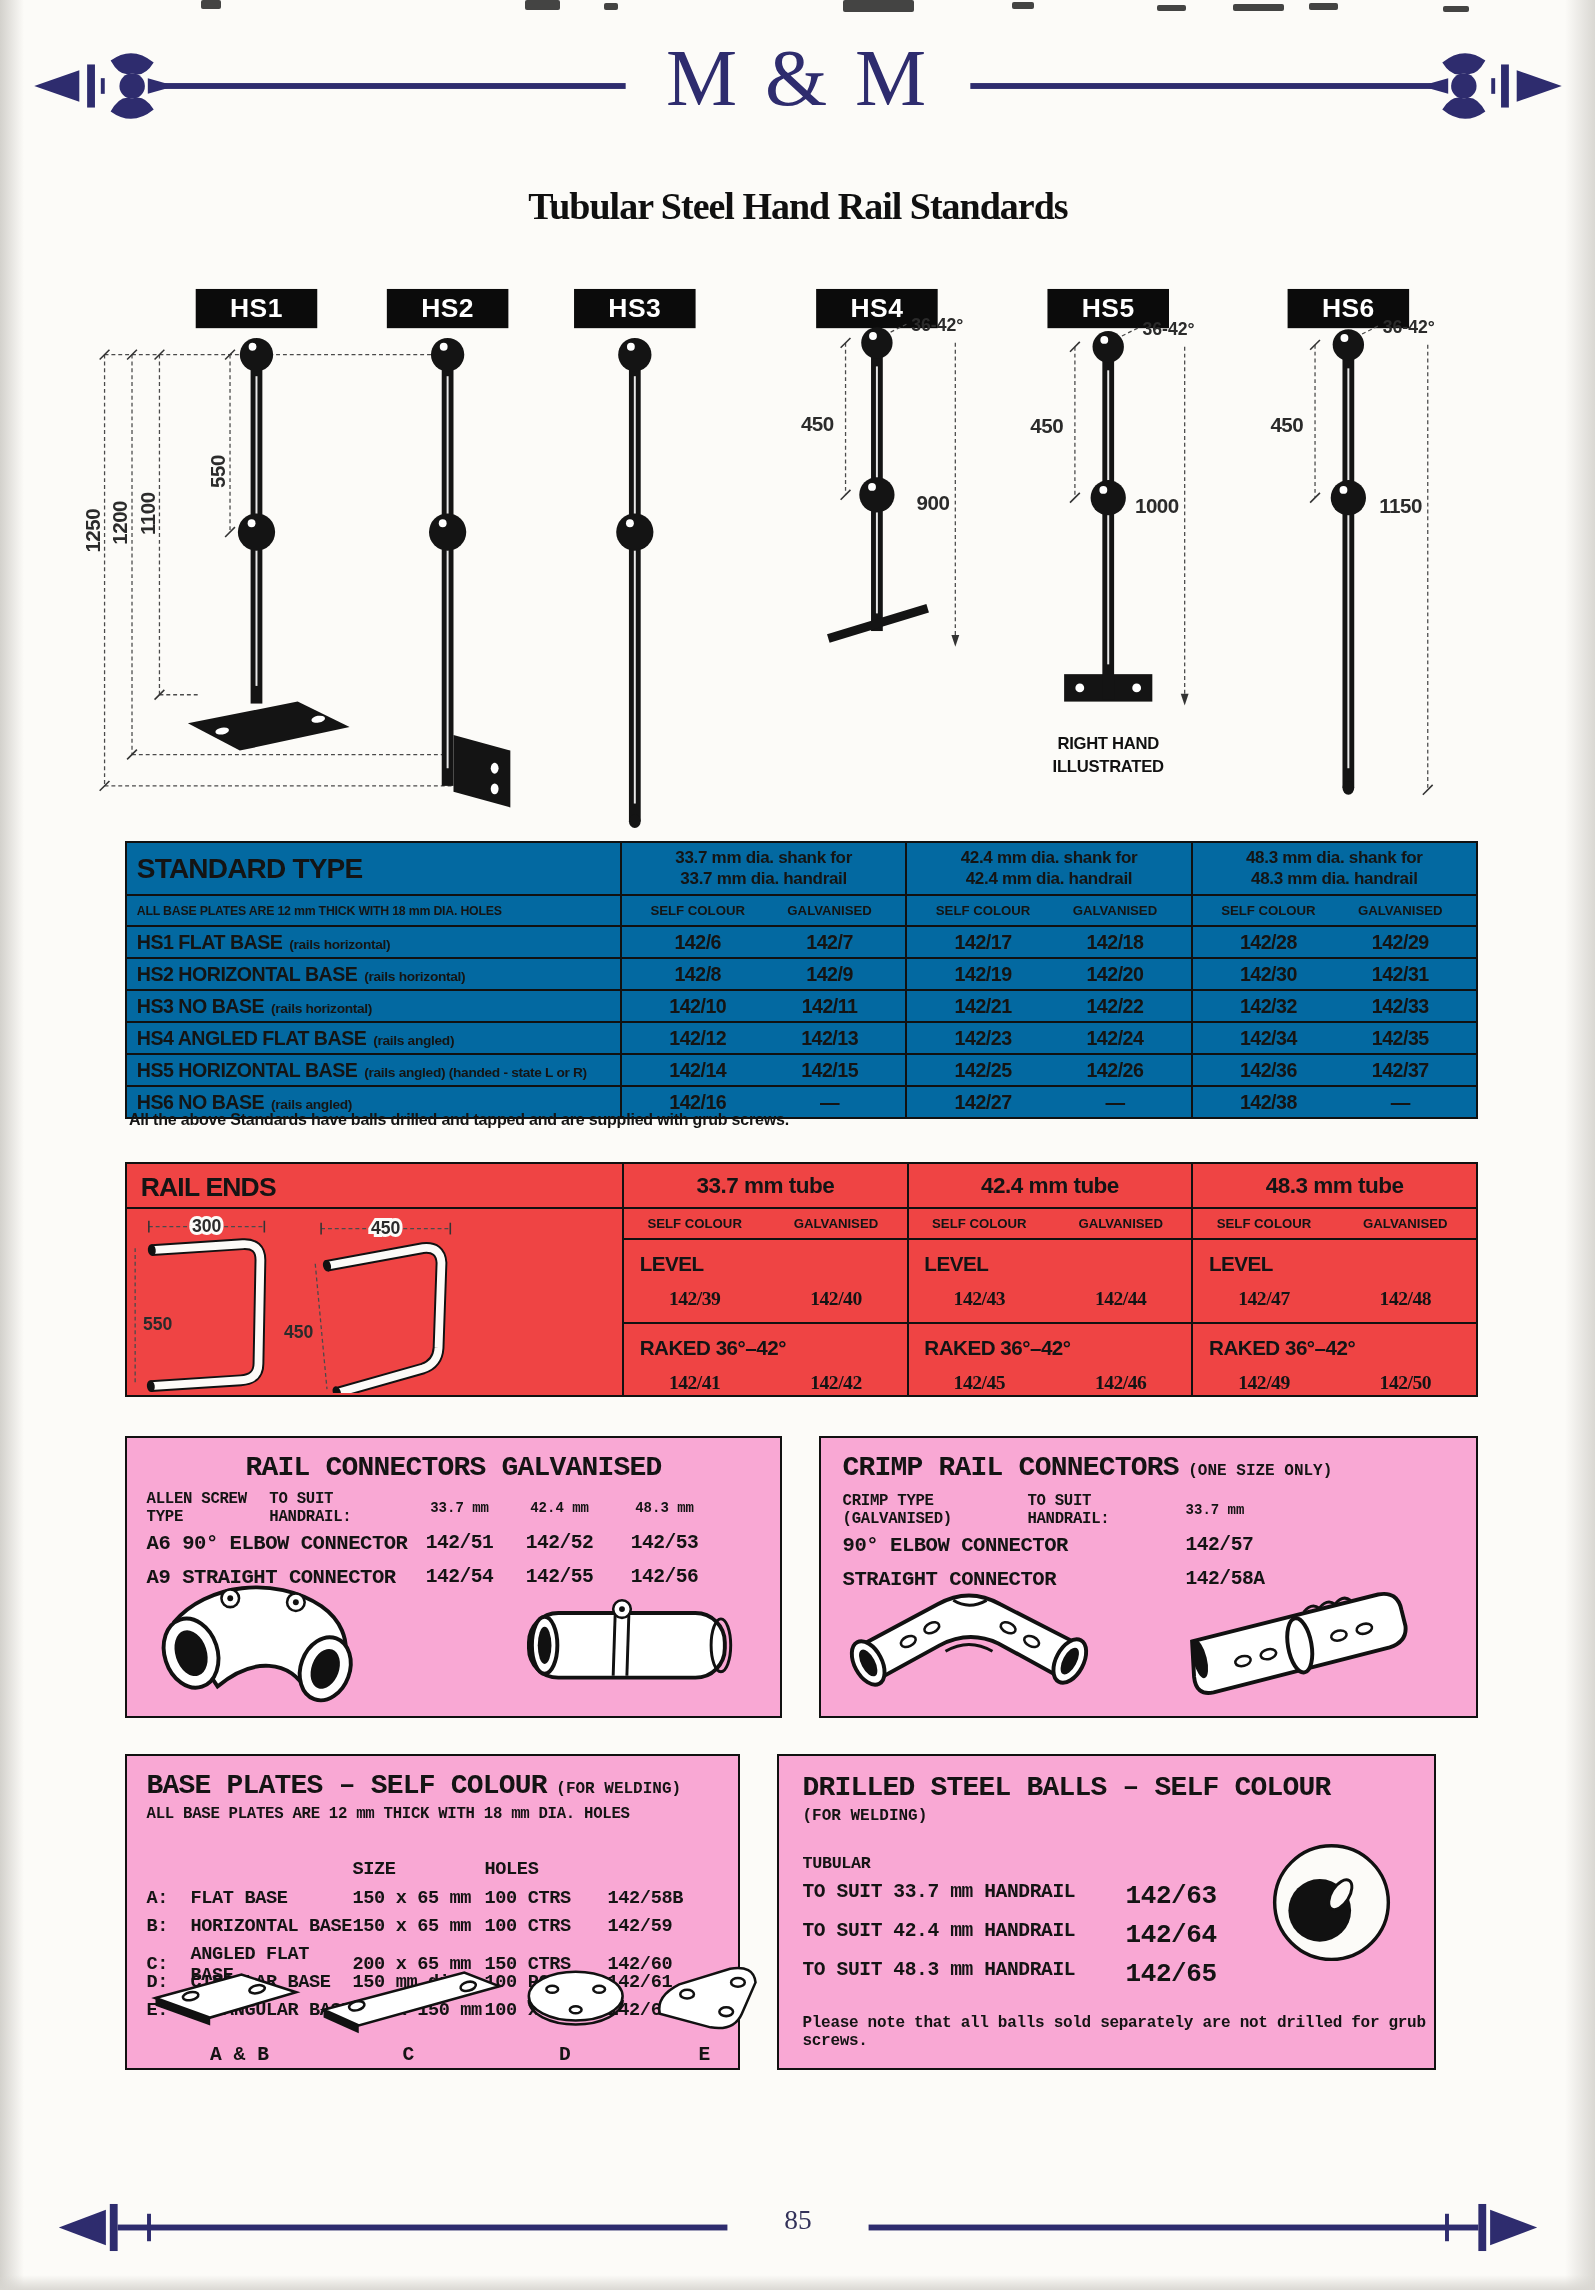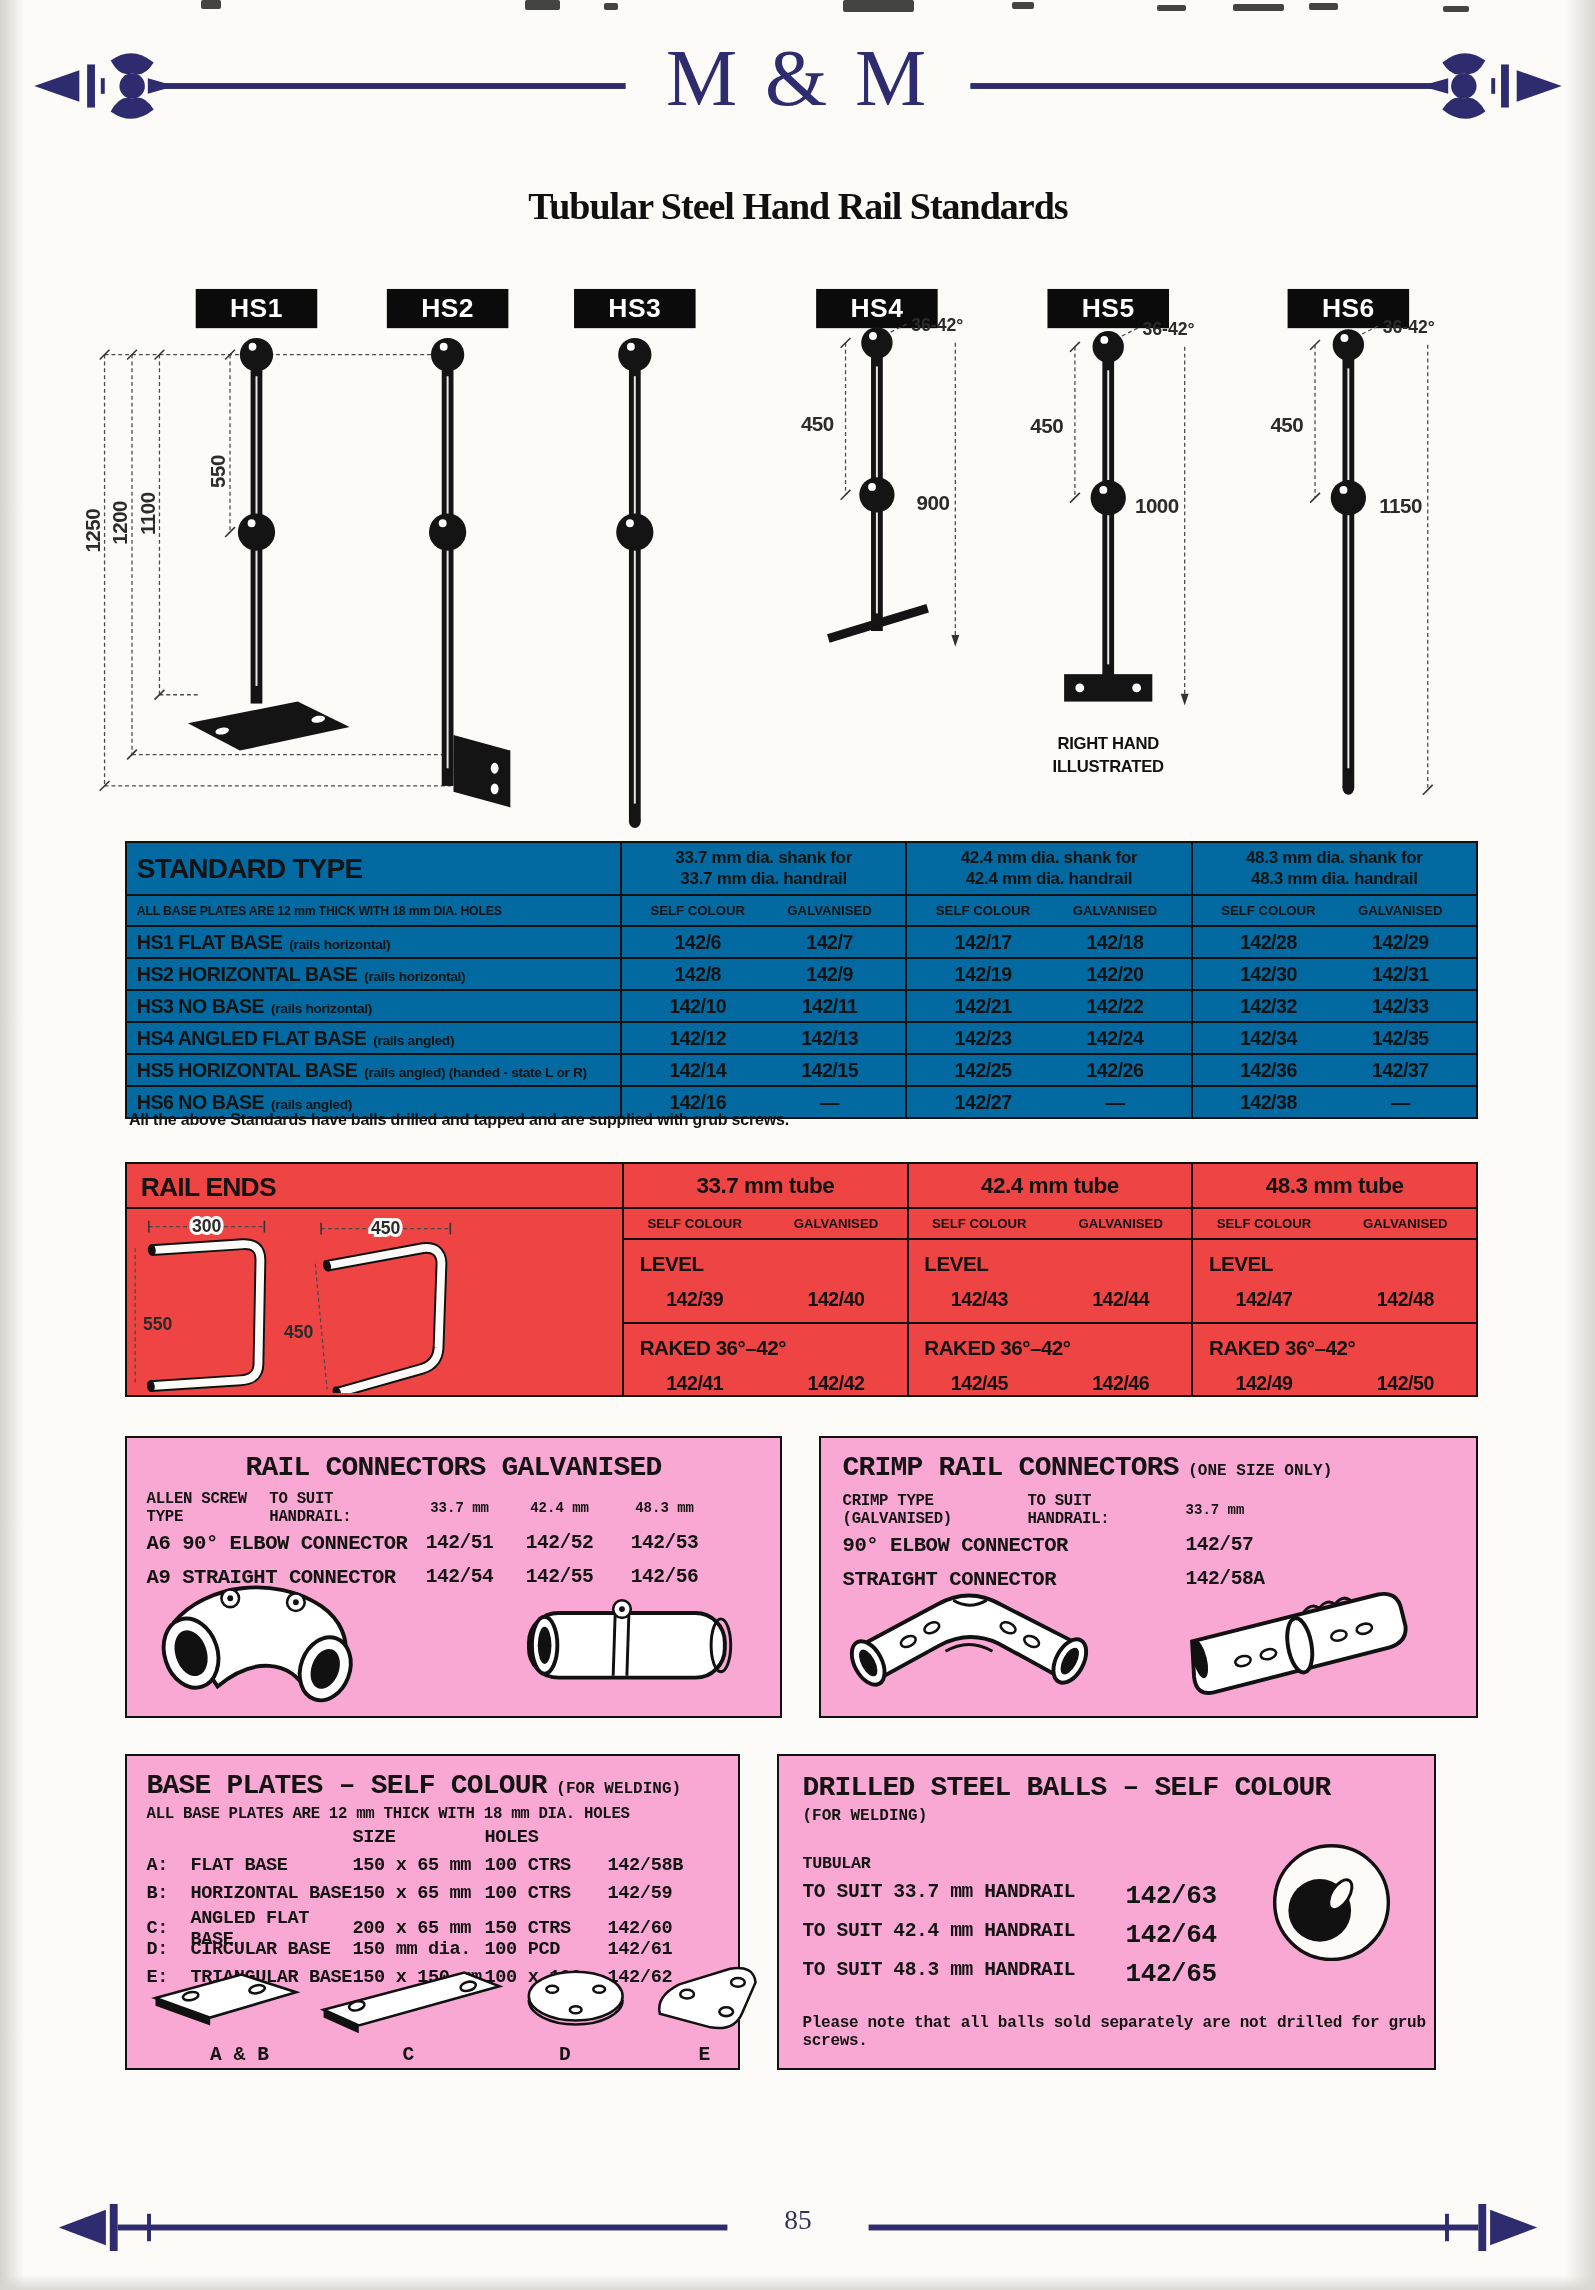--- a/index.html
+++ b/index.html
@@ -51,33 +51,33 @@
   .re > div{box-sizing:border-box;}
   .re .cL{border-left:2.9px solid #111;}
   .re .hb{border-bottom:2.9px solid #111;}
   .re .sb{border-bottom:2px solid #111;}
   .re-title{font-size:26.5px;font-weight:700;letter-spacing:-0.8px;padding:7.8px 0 0 13.7px;}
   .re-gh{font-size:22.5px;font-weight:700;text-align:center;padding-top:8.8px;letter-spacing:-0.5px;}
   .re-sub{padding-top:6.9px;}
   .re-sub span{font-size:13.2px;font-weight:700;}
   .re-diag{grid-row:2/5;grid-column:1;position:relative;}
   .re-name{font-size:20.6px;font-weight:700;padding:11.8px 0 0 15.7px;letter-spacing:-0.5px;}
-  .re-codes{margin-top:11.8px;}
+  .re-codes{margin-top:11.8px;font-family:Liberation Serif, serif;}
   .re-codes span{font-size:19.6px;font-weight:700;letter-spacing:-0.5px;}
   
   .row-abs{position:absolute;left:125px;width:1353px;display:flex;gap:37px;}
   .box{border:2.9px solid #111;background:#f9a8d4;box-sizing:border-box;position:relative;font-family:Liberation Mono, monospace;}
   .bx-title{font-size:28px;font-weight:700;letter-spacing:-0.8px;margin:0;}
   .bx-suffix{font-size:16px;font-weight:700;}
   .cgrid{display:grid;align-items:center;}
   .lab16{font-size:15.7px;font-weight:700;letter-spacing:-0.3px;}
   .size15{font-size:14px;font-weight:700;text-align:center;}
   .cname{font-size:20.6px;font-weight:700;letter-spacing:-0.5px;}
   .ccode{font-size:19.6px;font-weight:700;text-align:center;letter-spacing:-0.5px;}
-  .bp-cell{font-size:18.6px;font-weight:700;letter-spacing:-0.4px;}
+  .bp-cell{font-size:18.6px;font-weight:700;letter-spacing:-0.4px;margin-top:36px;}
   .fig-lab{font-size:19.6px;font-weight:700;text-align:center;}
   .ball-row{display:grid;grid-template-columns:323px 1fr;margin:8.8px 0;}
   .ball-row .n{font-size:19.6px;font-weight:700;letter-spacing:-0.4px;}
   .ball-row .c{font-size:26px;font-weight:700;letter-spacing:-0.4px;}
   .small-note{font-size:16px;font-weight:700;letter-spacing:-0.3px;}
   .pagenum{position:absolute;top:2205px;left:749px;width:98px;text-align:center;
            font-family:"Liberation Serif",serif;font-size:27.4px;color:#33325a;}
 </style>
 </head>
 <body>

